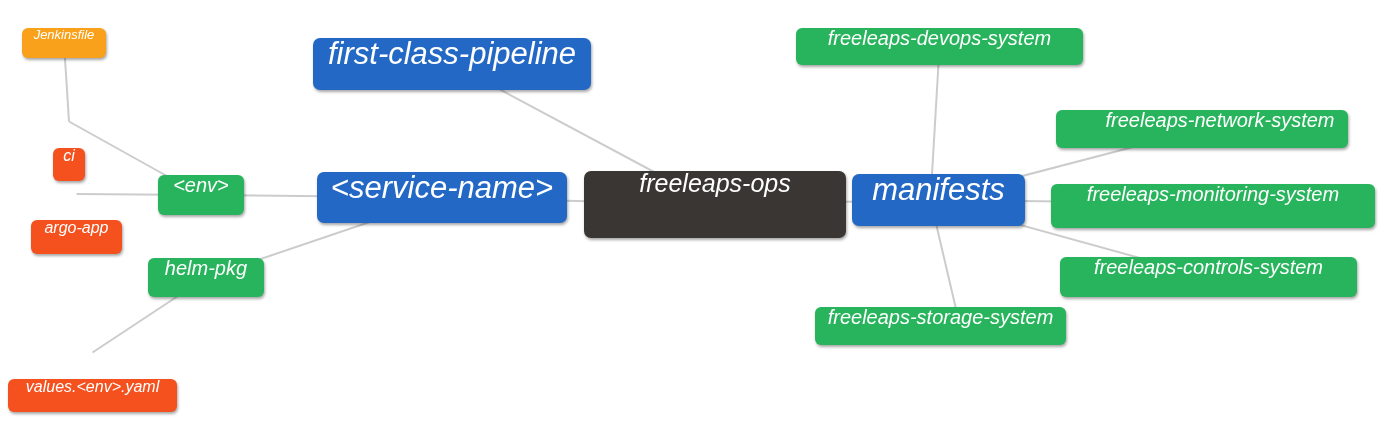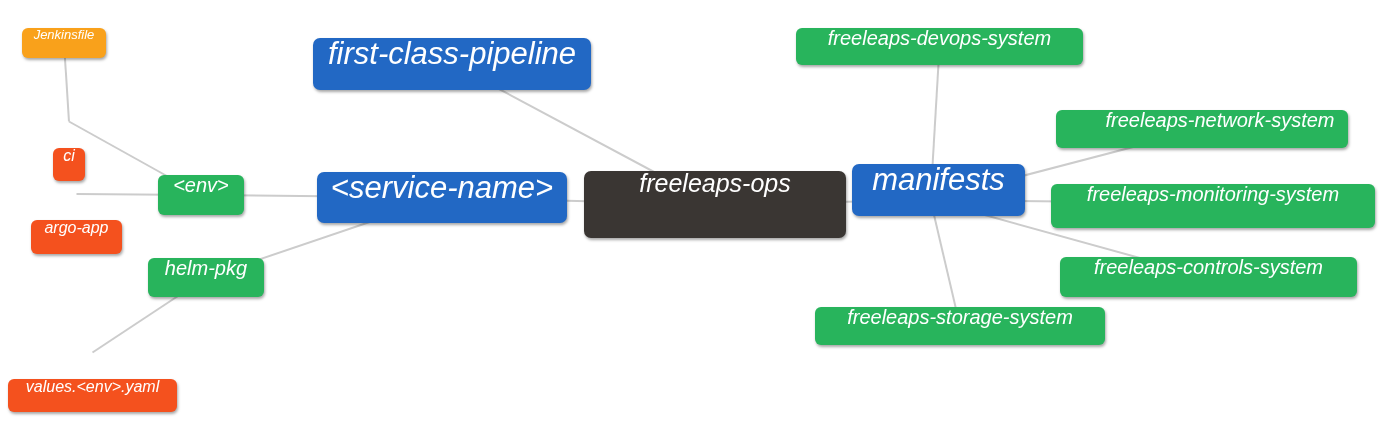--- a/index.html
+++ b/index.html
@@ -93,37 +93,37 @@
   </div>
 
   <div class="node lvl2" style="left: 317px; top: 172px; width: 250px; height: 51px; background-color: rgb(34, 104, 196);">
     <span>&lt;service-name&gt;</span>
   </div>
 
   <div class="node lvl1" style="left: 584px; top: 171px; width: 262px; height: 67px; background-color: rgb(58, 54, 51);">
     <span>freeleaps-ops</span>
   </div>
 
-  <div class="node lvl2" style="left: 852px; top: 164px; width: 173px; height: 52px; background-color: rgb(34, 104, 196);">
+  <div class="node lvl2" style="left: 852px; top: 174px; width: 173px; height: 52px; background-color: rgb(34, 104, 196);">
     <span>manifests</span>
   </div>
 
   <div class="node lvl3" style="left: 796px; top: 28px; width: 287px; height: 37px; background-color: rgb(40, 180, 92);">
     <span>freeleaps-devops-system</span>
   </div>
 
   <div class="node lvl3" style="left: 1056px; top: 110px; width: 292px; height: 38px; background-color: rgb(40, 180, 92); padding-left: 36px;">
     <span>freeleaps-network-system</span>
   </div>
 
   <div class="node lvl3" style="left: 1051px; top: 184px; width: 324px; height: 44px; background-color: rgb(40, 180, 92);">
     <span>freeleaps-monitoring-system</span>
   </div>
 
   <div class="node lvl3" style="left: 1060px; top: 257px; width: 297px; height: 40px; background-color: rgb(40, 180, 92);">
     <span>freeleaps-controls-system</span>
   </div>
 
-  <div class="node lvl3" style="left: 815px; top: 307px; width: 290px; height: 38px; background-color: rgb(40, 180, 92);">
+  <div class="node lvl3" style="left: 815px; top: 307px; width: 251px; height: 38px; background-color: rgb(40, 180, 92);">
     <span>freeleaps-storage-system</span>
   </div>
 
 </div>
 
 </body></html>

